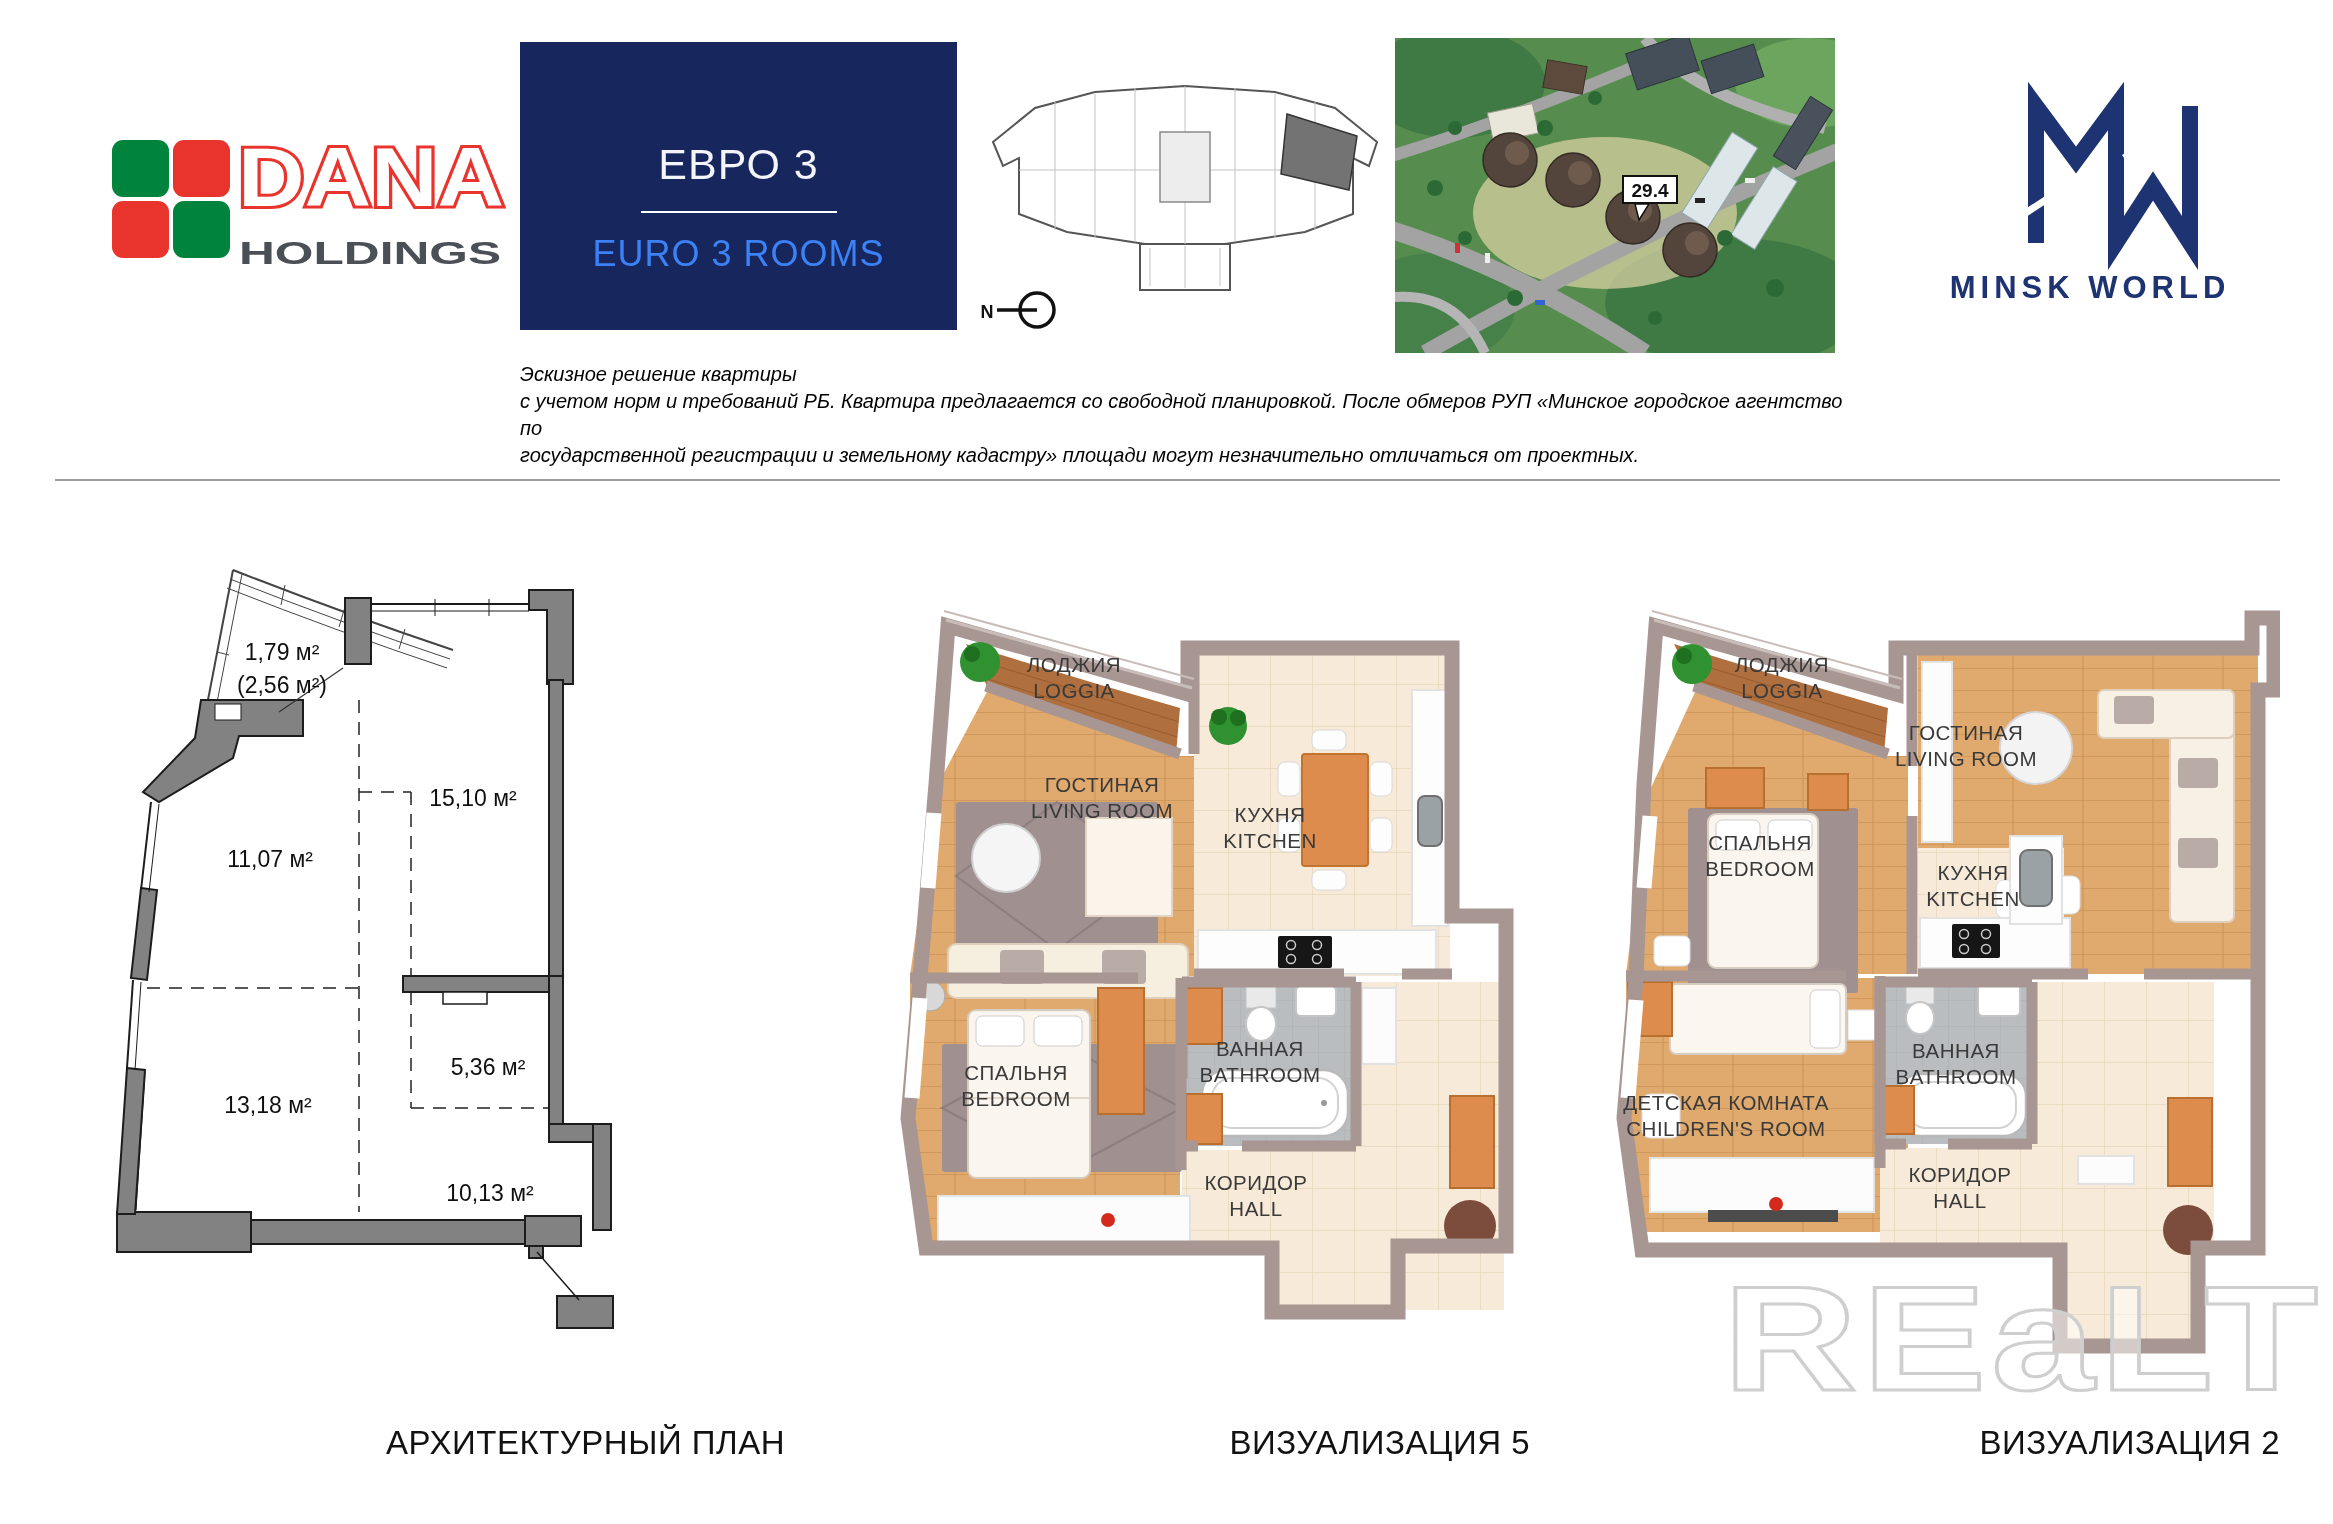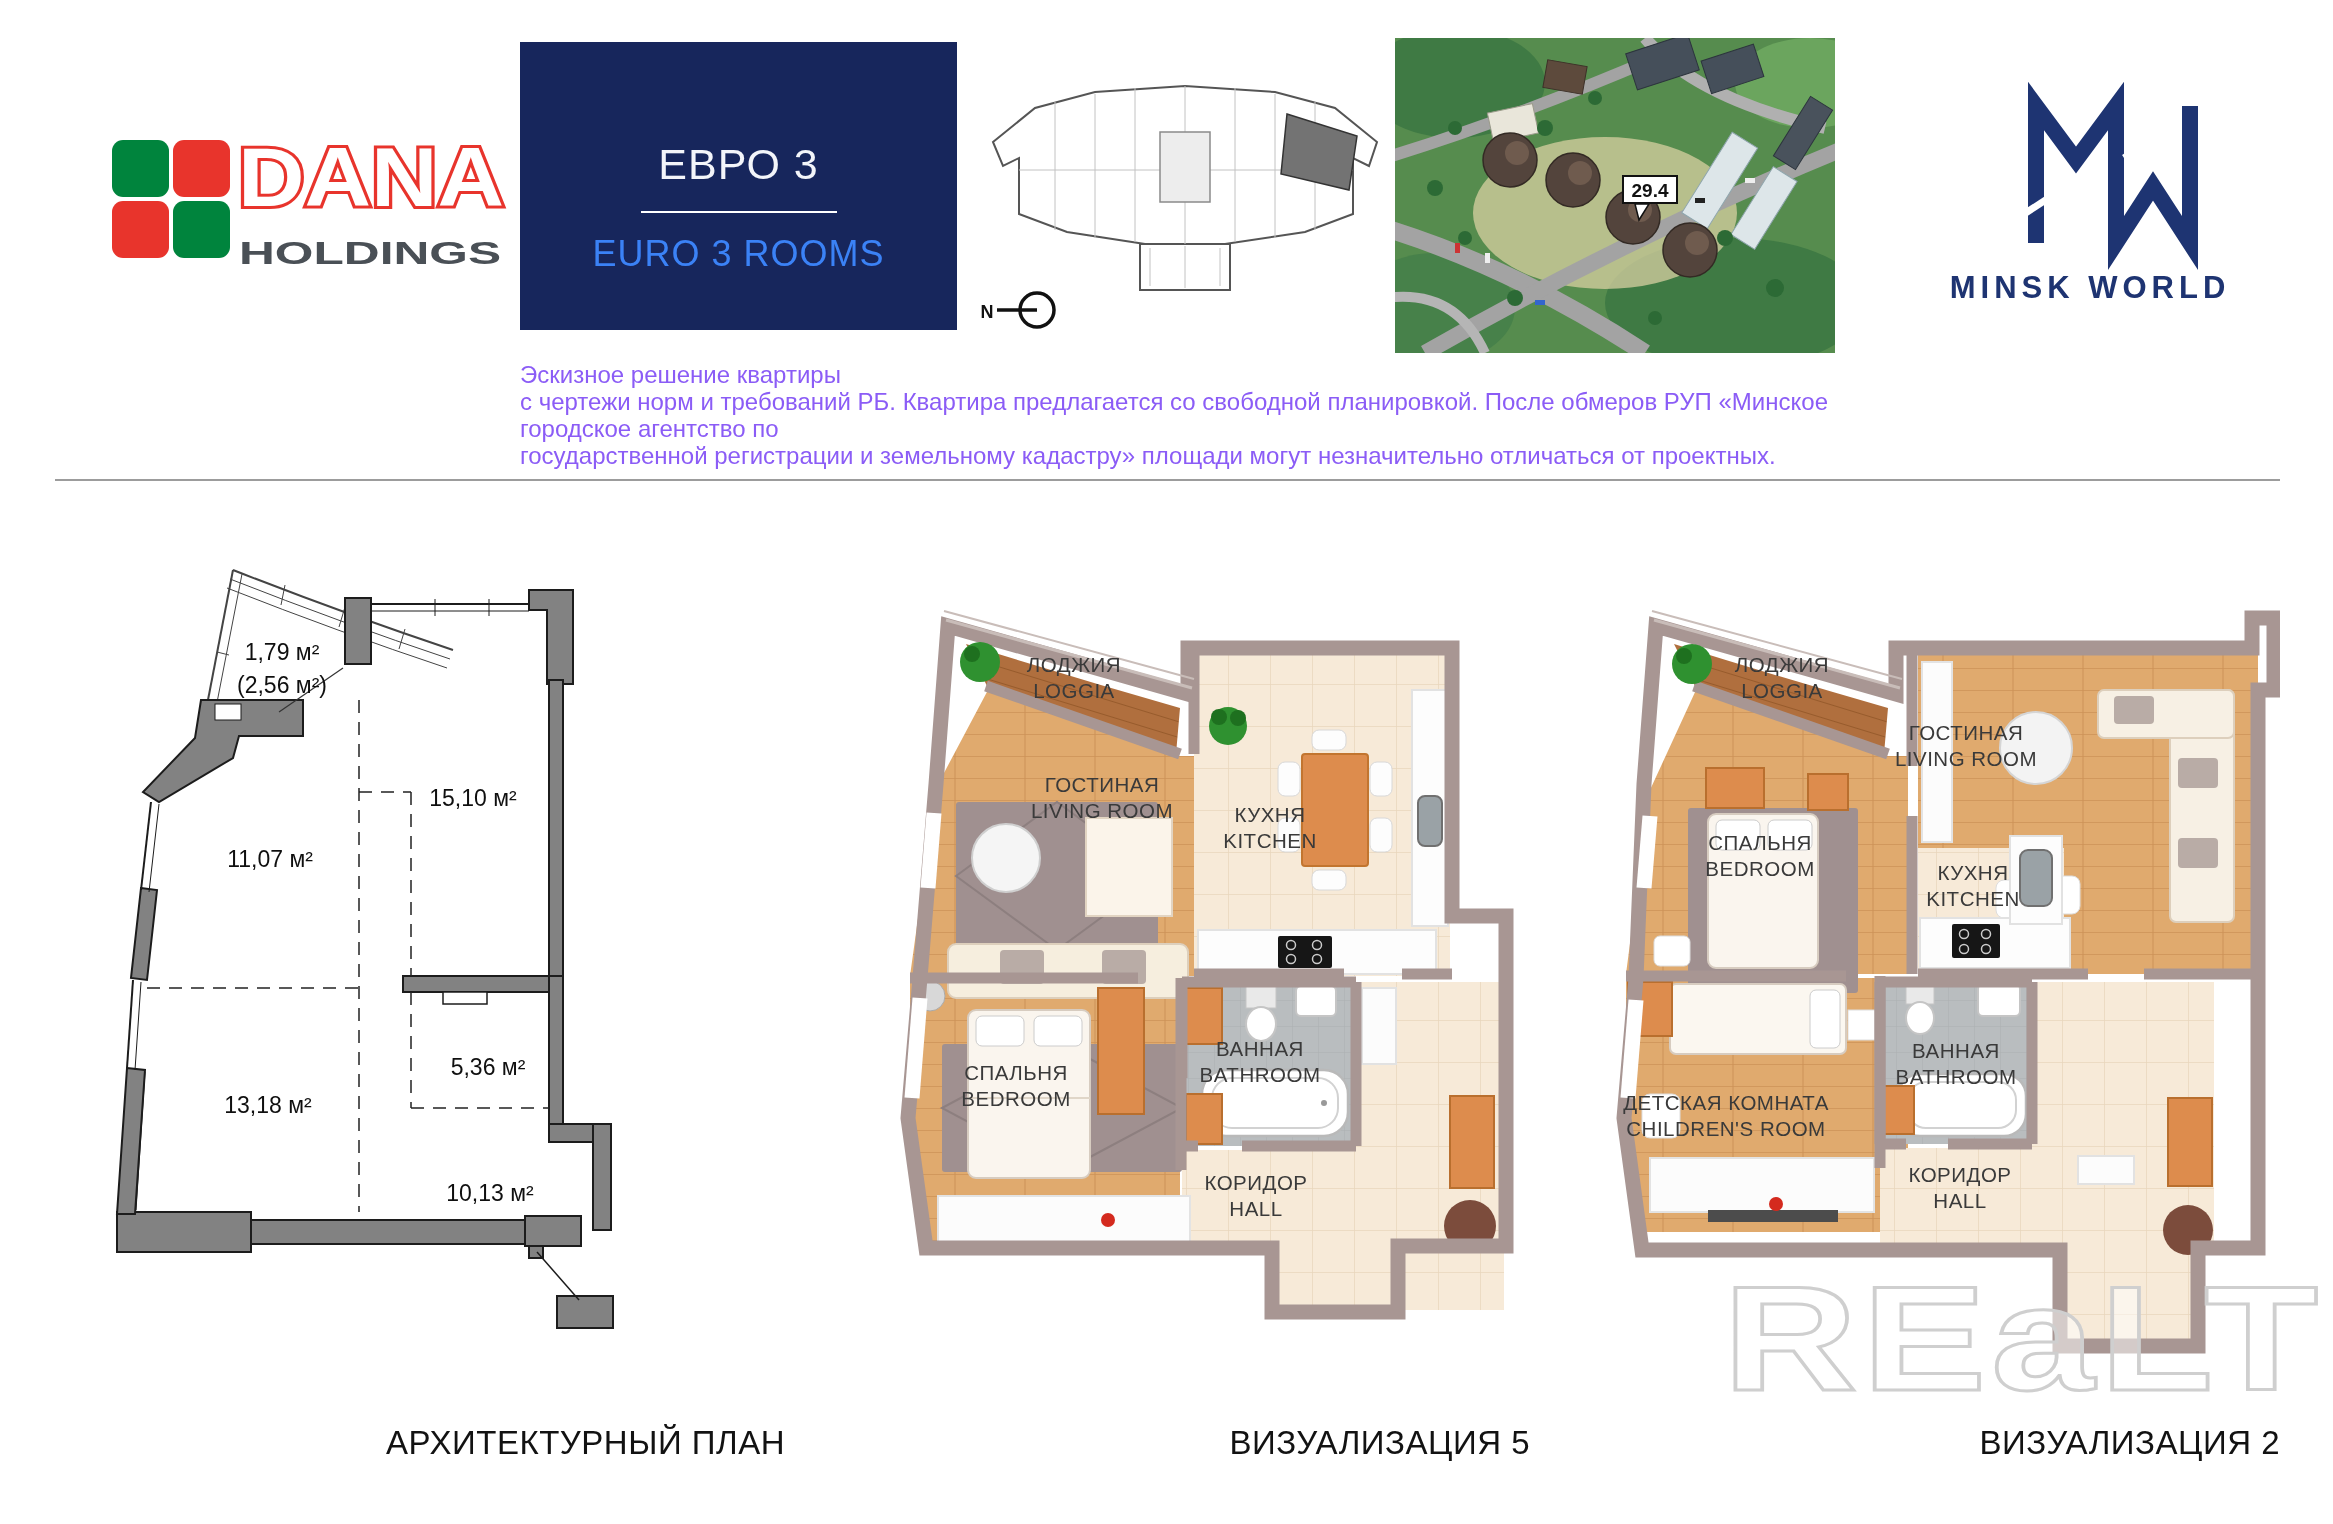--- a/index.html
+++ b/index.html
@@ -5,21 +5,21 @@
   html,body{margin:0;padding:0;background:#ffffff;}
   .page{position:relative;width:2333px;height:1524px;background:#fff;overflow:hidden;
         font-family:"Liberation Sans",sans-serif;color:#161616;}
   .abs{position:absolute;}
   
   .unitbox{left:520px;top:42px;width:437px;height:288px;background:#17265c;
            display:flex;flex-direction:column;align-items:center;}
   .unitbox .ru{margin-top:98px;font-size:43px;color:#f3f5fa;letter-spacing:1px;}
   .unitbox .dl{width:196px;height:2px;background:#ffffff;margin:22px 0 20px 0;}
   .unitbox .en{font-size:36px;color:#3b82f6;letter-spacing:1px;}
-  .note{left:520px;top:361px;width:1345px;font-size:24px;line-height:27px;color:#8b5cf6;}
+  .note{left:520px;top:361px;width:1345px;font-size:20px;line-height:27px;color:#000000;font-style:italic;}
   .divider{left:55px;top:479px;width:2225px;height:2px;background:#9c9c9c;}
   .caption{top:1424px;text-align:right;font-size:33px;color:#121212;letter-spacing:0.5px;}
   svg text{font-family:"Liberation Sans",sans-serif;}
   .arealbl{font-size:23px;fill:#0f0f0f;}
   .roomlbl{font-size:20.5px;fill:#3a3a3a;letter-spacing:0.5px;}
 </style>
 </head>
 <body>
 
 <div class="page">
@@ -157,21 +157,21 @@
       <path d="M88,185 L88,48 L128,102 L168,48 L168,185"></path>
       <path d="M168,48 L168,185 L205,128 L242,185 L242,48"></path>
     </g>
     <line x1="70" y1="160" x2="122" y2="126" stroke="#ffffff" stroke-width="7"></line>
     <line x1="176" y1="100" x2="228" y2="66" stroke="#ffffff" stroke-width="7"></line>
     <text x="142" y="240" text-anchor="middle" font-size="31" font-weight="bold" fill="#1e3472" style="letter-spacing:5px">MINSK WORLD</text>
   </svg>
 
   <div class="abs note">
     <div>Эскизное решение квартиры</div>
-    <div>с чертежи норм и требований РБ. Квартира предлагается со свободной планировкой. После обмеров РУП «Минское городское агентство по</div>
+    <div>с учетом норм и требований РБ. Квартира предлагается со свободной планировкой. После обмеров РУП «Минское городское агентство по</div>
     <div>государственной регистрации и земельному кадастру» площади могут незначительно отличаться от проектных.</div>
   </div>
 
   <div class="abs divider"></div>
 
   <svg class="abs" style="left:105px;top:552px" width="680" height="845" viewBox="0 0 680 845">
 
     <g stroke="#444" fill="none">
       <path d="M128,18 Q240,62 348,98" stroke-width="2"></path>
       <path d="M125,27 Q237,71 345,107" stroke-width="1"></path>

